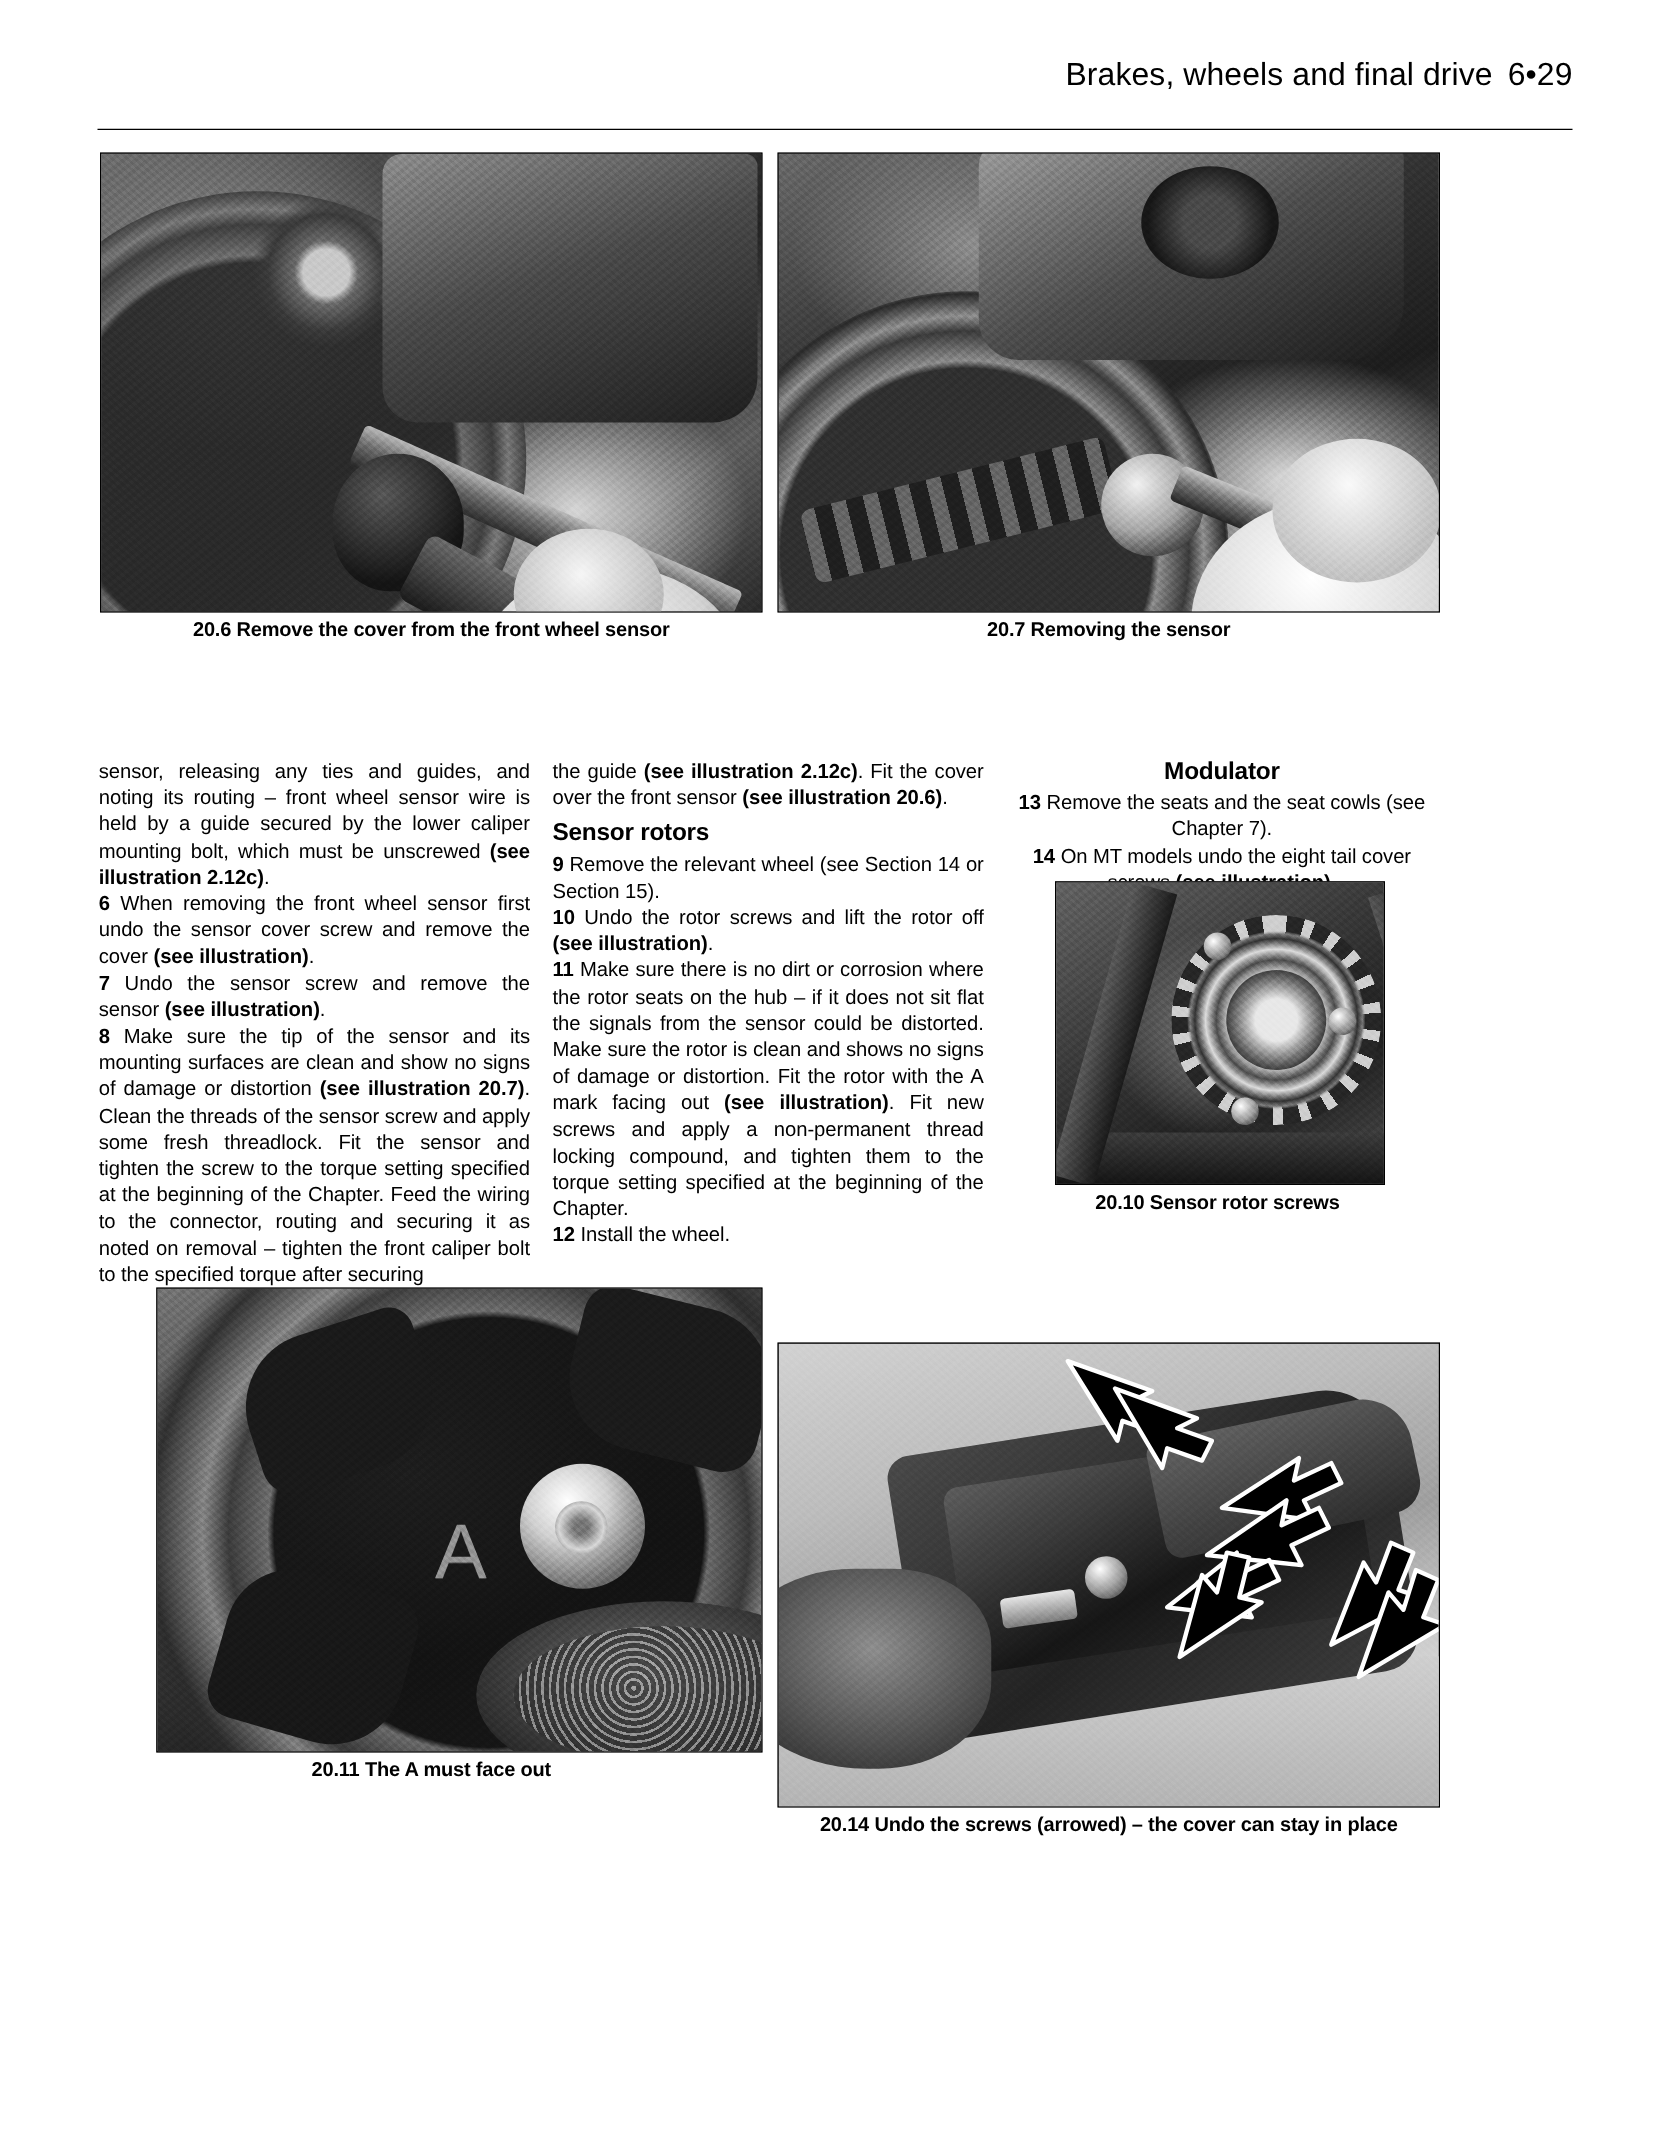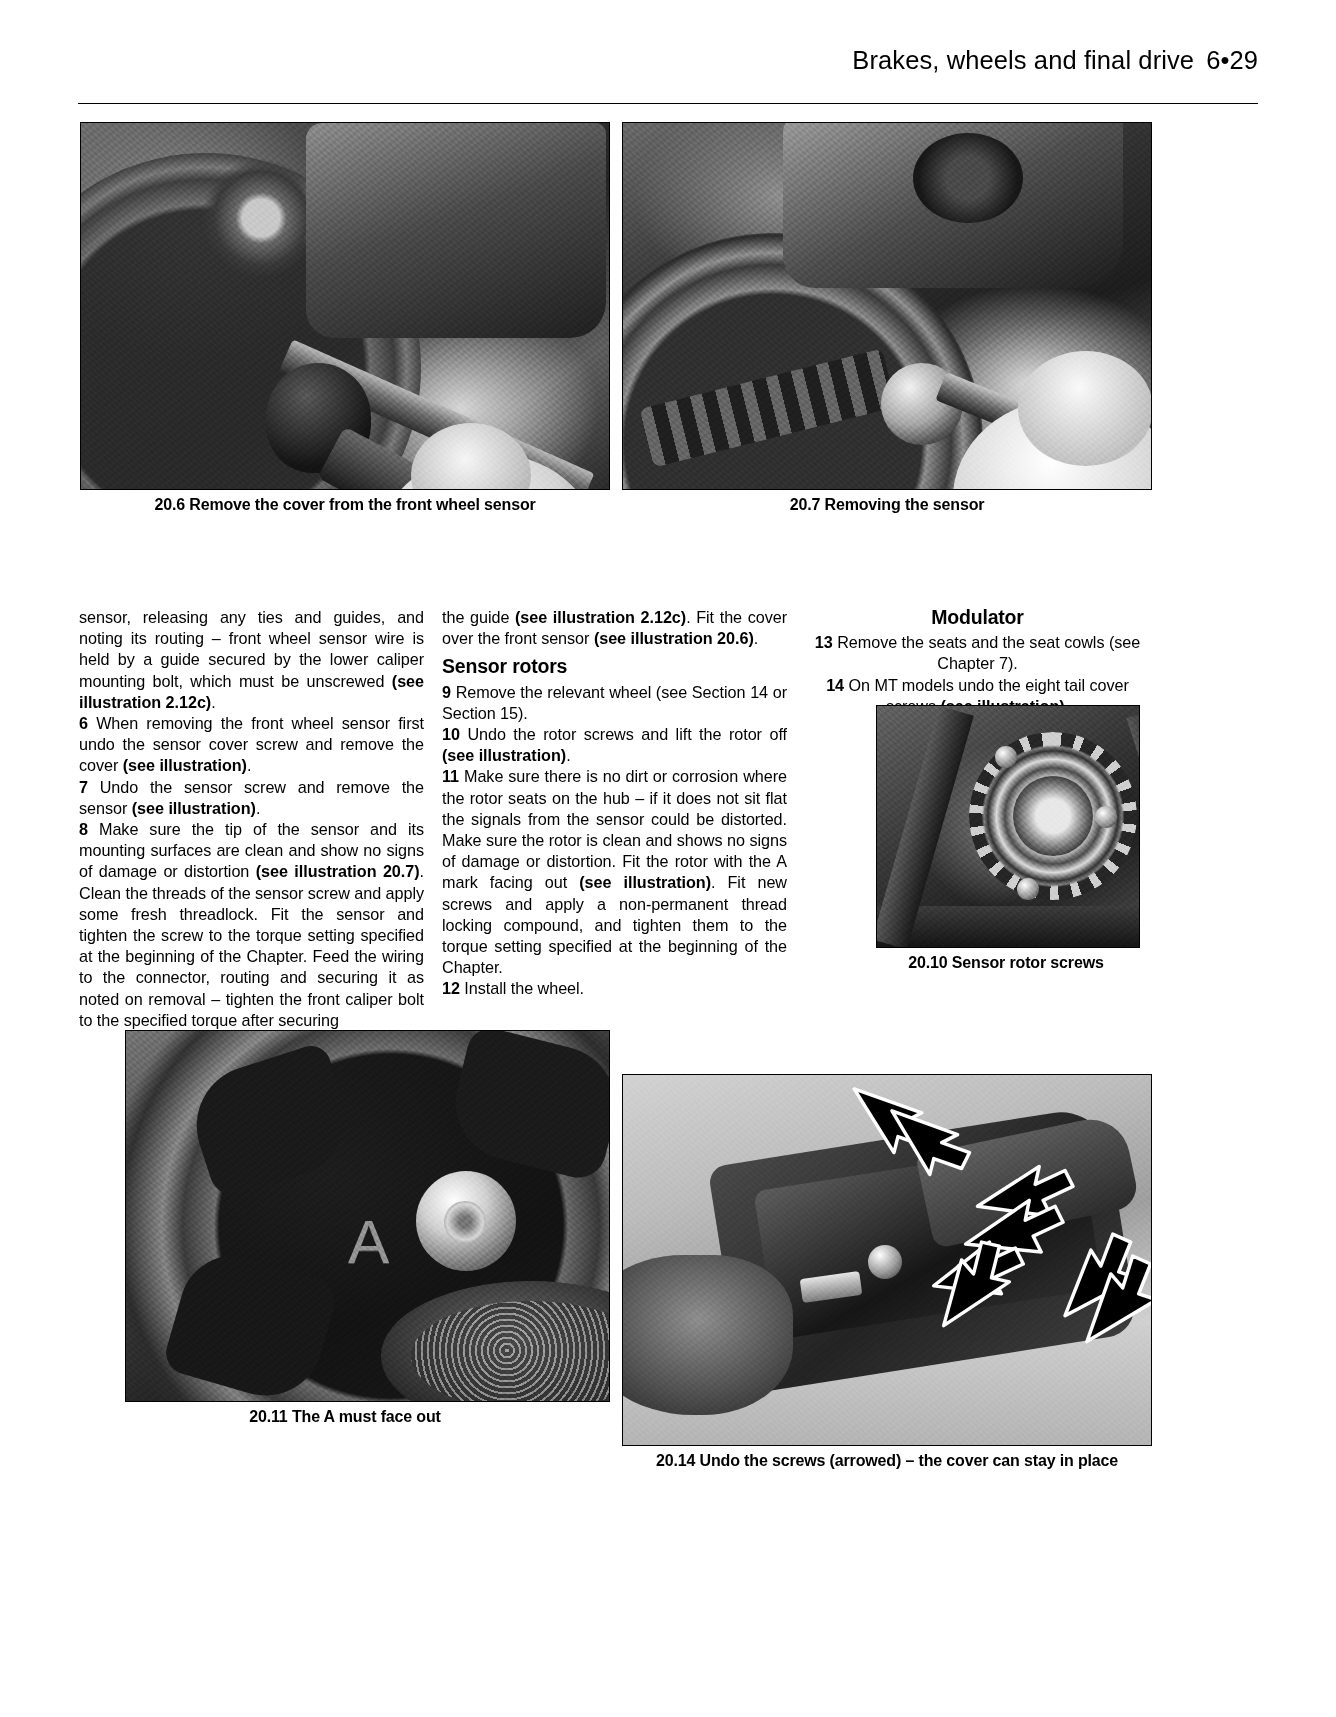--- a/index.html
+++ b/index.html
@@ -166,21 +166,21 @@
     <p><span class="num">11</span> <span>Make sure there is no dirt or corrosion where the rotor seats on the hub – if it does not sit flat the signals from the sensor could be distorted. Make sure the rotor is clean and shows no signs of damage or distortion. Fit the rotor with the A mark facing out </span><b>(see illustration)</b><span>. Fit new screws and apply a non-permanent thread locking compound, and tighten them to the torque setting specified at the beginning of the Chapter.</span></p>
     <p class="lastline"><span class="num">12</span> <span>Install the wheel.</span></p>
   </div>
 
   <div class="col" style="left:805px; top:607px; width:345px; text-align:center;">
     <div class="subhead first" style="margin-top:0;">Modulator</div>
     <p><span class="num">13</span> <span>Remove the seats and the seat cowls (see Chapter 7).</span></p>
     <p><span class="num">14</span> <span>On MT models undo the eight tail cover screws </span><b>(see illustration)</b><span>.</span></p>
   </div>
 
-  <div class="fig" style="left:832px; top:705px; width:308px; height:243px;padding-left:44px;">
+  <div class="fig" style="left:800px; top:705px; width:308px; height:243px;padding-left:44px;">
     <div class="frame">
       <div class="photo">
         <div class="ph-base" style="background:
             radial-gradient(ellipse 50% 50% at 50% 50%, #7d7d7d, rgba(0,0,0,0) 70%),
             linear-gradient(150deg,#636363 0%,#3a3a3a 40%,#1f1f1f 70%,#4f4f4f 100%);"></div>
 
         <div class="blob" style="left:76px; top:10px; width:200px; height:200px; background:radial-gradient(circle,#1a1a1a 26%,#bdbdbd 28%,#4d4d4d 34%,#dcdcdc 40%,#333 46%,#9a9a9a 50%,#2a2a2a 56%,rgba(0,0,0,0) 58%);"></div>
         <div class="blob" style="left:92px; top:26px; width:168px; height:168px; background:conic-gradient(#cfcfcf 0 6deg,#262626 6deg 16deg,#cfcfcf 16deg 22deg,#262626 22deg 32deg,#cfcfcf 32deg 38deg,#262626 38deg 48deg,#cfcfcf 48deg 54deg,#262626 54deg 64deg,#cfcfcf 64deg 70deg,#262626 70deg 80deg,#cfcfcf 80deg 86deg,#262626 86deg 96deg,#cfcfcf 96deg 102deg,#262626 102deg 112deg,#cfcfcf 112deg 118deg,#262626 118deg 128deg,#cfcfcf 128deg 134deg,#262626 134deg 144deg,#cfcfcf 144deg 150deg,#262626 150deg 160deg,#cfcfcf 160deg 166deg,#262626 166deg 176deg,#cfcfcf 176deg 182deg,#262626 182deg 192deg,#cfcfcf 192deg 198deg,#262626 198deg 208deg,#cfcfcf 208deg 214deg,#262626 214deg 224deg,#cfcfcf 224deg 230deg,#262626 230deg 240deg,#cfcfcf 240deg 246deg,#262626 246deg 256deg,#cfcfcf 256deg 262deg,#262626 262deg 272deg,#cfcfcf 272deg 278deg,#262626 278deg 288deg,#cfcfcf 288deg 294deg,#262626 294deg 304deg,#cfcfcf 304deg 310deg,#262626 310deg 320deg,#cfcfcf 320deg 326deg,#262626 326deg 336deg,#cfcfcf 336deg 342deg,#262626 342deg 352deg,#cfcfcf 352deg 360deg); -webkit-mask:radial-gradient(circle, transparent 58%, #000 60%, #000 94%, transparent 96%); mask:radial-gradient(circle, transparent 58%, #000 60%, #000 94%, transparent 96%);"></div>
 
         <div class="blob" style="left:136px; top:70px; width:80px; height:80px; background:radial-gradient(circle,#e8e8e8 30%,#9c9c9c 48%,#3a3a3a 72%,#111 100%);"></div>

